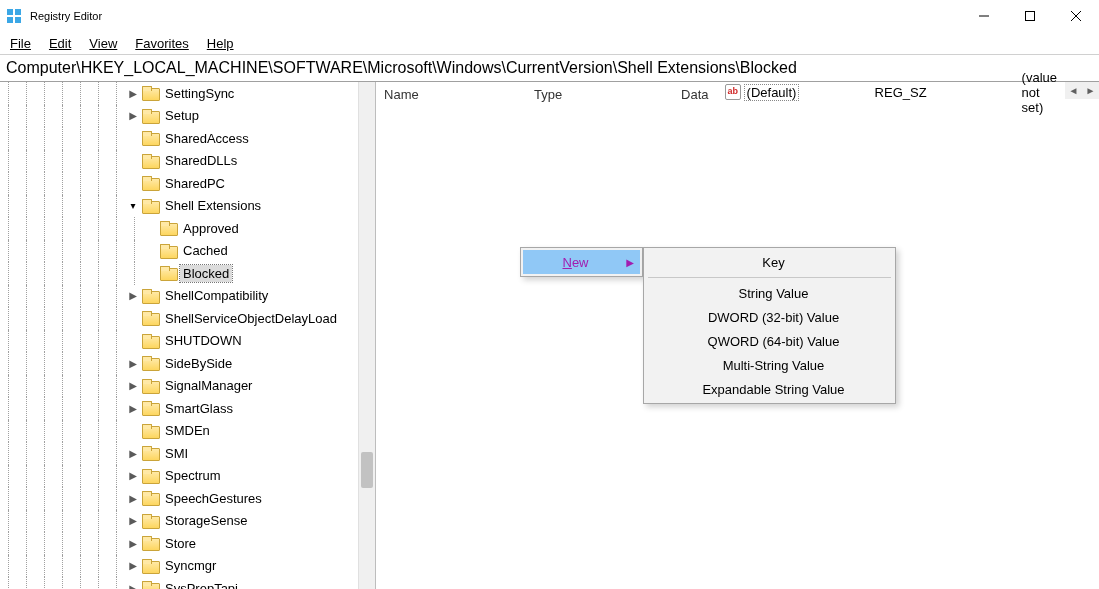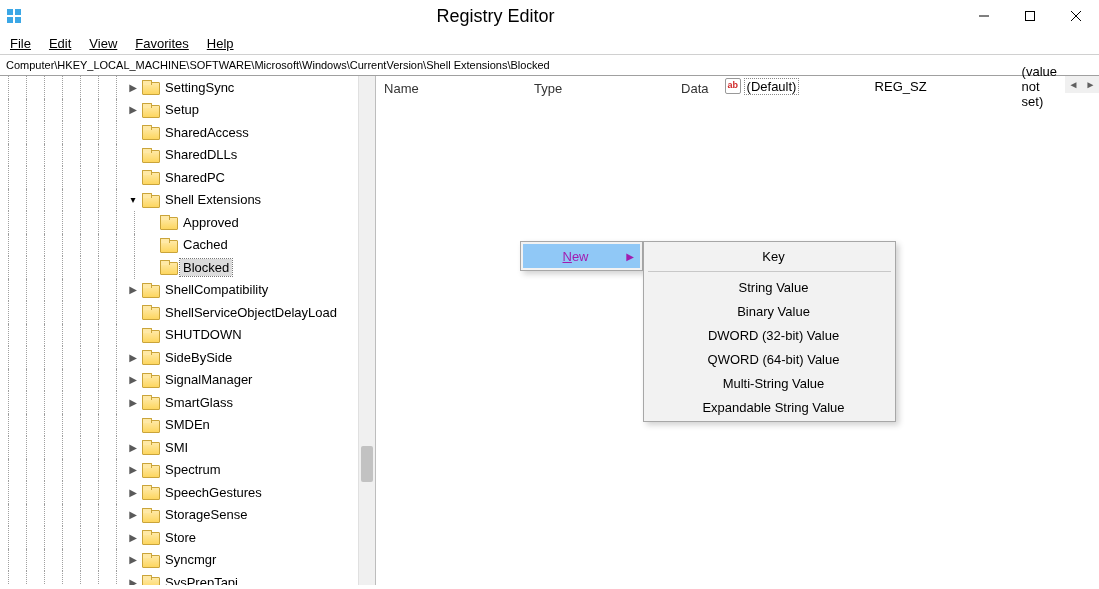--- a/index.html
+++ b/index.html
@@ -19,21 +19,21 @@
     display: flex;
     align-items: center;
     padding: 0 0 0 6px;
     background: #fff;
   }
   .titlebar .app-icon {
     width: 16px; height: 16px;
     margin-right: 8px;
     display: inline-flex;
   }
-  .titlebar .title { flex: 1; font-size: 18px; text-align: center; }
+  .titlebar .title { flex: 1; font-size: 11px; }
   .winbtns { display: flex; height: 100%; }
   .winbtn {
     width: 46px; height: 32px;
     display: flex; align-items: center; justify-content: center;
     font-size: 14px;
   }
 
   
   .menubar {
     height: 22px;
@@ -46,21 +46,21 @@
     padding: 2px 6px;
     cursor: default;
   }
   .menubar .ul { text-decoration: underline; }
 
   
   .addressbar {
     border-top: 1px solid #d0d0d0;
     border-bottom: 1px solid #a0a0a0;
     padding: 4px 6px;
-    font-size: 11px;
+    font-size: 16px;
     color: #000;
     white-space: nowrap;
     overflow: hidden;
     text-overflow: ellipsis;
   }
 
   
   .main {
     display: flex;
     height: calc(589px - 32px - 22px - 26px);
@@ -626,23 +626,20 @@
 
   <div class="ctx ctx-sub">
     <div class="ctx-item">
         <span class="ctx-label">Key</span>
       </div>
     <div class="ctx-sep"></div>
     <div class="ctx-item">
         <span class="ctx-label">String Value</span>
       </div>
     <div class="ctx-item">
-        <span class="ctx-label">Binary Value</span>
-      </div>
-    <div class="ctx-item">
         <span class="ctx-label">DWORD (32-bit) Value</span>
       </div>
     <div class="ctx-item">
         <span class="ctx-label">QWORD (64-bit) Value</span>
       </div>
     <div class="ctx-item">
         <span class="ctx-label">Multi-String Value</span>
       </div>
     <div class="ctx-item">
         <span class="ctx-label">Expandable String Value</span>

